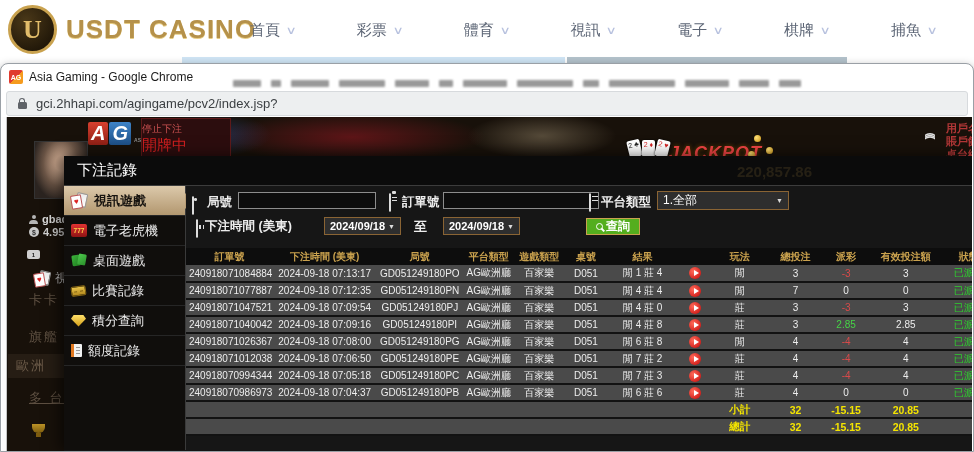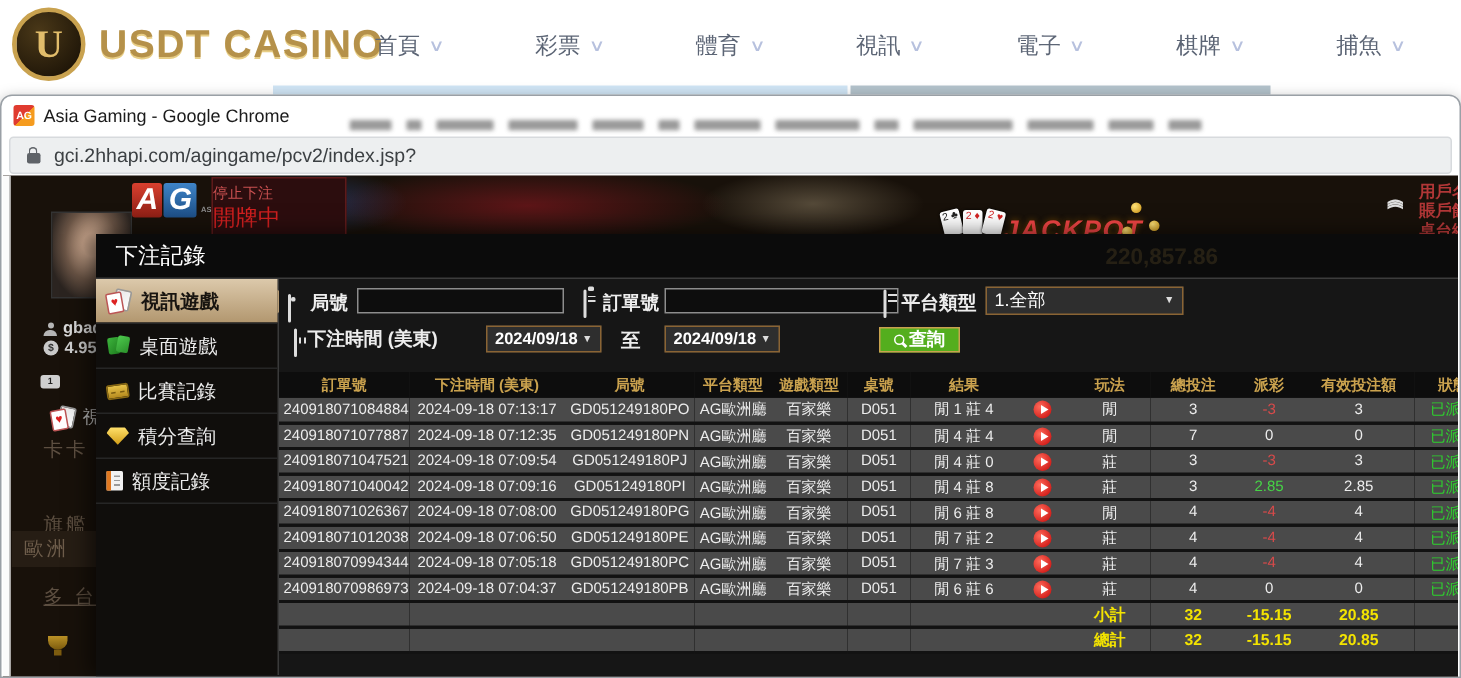--- a/index.html
+++ b/index.html
@@ -251,21 +251,21 @@
       <div class="bgline deposit-line" data-interactable="true">
         <span class="bill-icon" data-interactable="false">1</span>
         <span data-interactable="false">存款</span>
       </div>
       <div class="bgline video-line" data-interactable="true">
         <span class="mi mi-cards" data-interactable="false"></span>
         <span data-interactable="false">視</span>
       </div>
       <div id="bg-menu" data-interactable="false">
           <div class="bg-menu-item" data-interactable="true" style="top: 174px;">卡卡</div>
-          <div class="bg-menu-item" data-interactable="true" style="top: 211px; margin-top: 13px;">旗艦</div>
+          <div class="bg-menu-item" data-interactable="true" style="top: 211px;">旗艦</div>
           <div class="bg-menu-item bright" data-interactable="true" style="top: 237px;">歐洲</div>
           <div class="bg-menu-item" data-interactable="true" style="top: 272px; text-decoration: underline;">多  台</div>
         </div>
       <span class="trophy-icon" style="top:307px;" data-interactable="false"></span>
 
       <div id="jackpot-cards" data-interactable="false">
           <span class="mini-card" data-interactable="false" style="left: 626px; top: 23px; transform: rotate(-14deg); color: rgb(34, 34, 34);">2
 ♣</span>
           <span class="mini-card" data-interactable="false" style="left: 640px; top: 23px; transform: rotate(0deg); color: rgb(210, 34, 34);">2
 ♦</span>
@@ -286,20 +286,24 @@
       <div class="modal" data-interactable="false">
         <div class="modal-title" data-interactable="false">
           <span data-interactable="false">下注記錄</span>
           <span class="faint-jackpot" data-interactable="false">220,857.86</span>
         </div>
         <div class="modal-body" data-interactable="false">
           <div class="side-menu" id="side-menu" data-interactable="false">
               <div class="menu-item selected" data-interactable="true">
                 <span class="mi mi-cards" data-interactable="false"></span>
                 <span data-interactable="false">視訊遊戲</span>
+              </div>
+              <div class="menu-item" data-interactable="true">
+                <span class="mi mi-slot" data-interactable="false"></span>
+                <span data-interactable="false">電子老虎機</span>
               </div>
               <div class="menu-item" data-interactable="true">
                 <span class="mi mi-table" data-interactable="false"></span>
                 <span data-interactable="false">桌面遊戲</span>
               </div>
               <div class="menu-item" data-interactable="true">
                 <span class="mi mi-ticket" data-interactable="false"></span>
                 <span data-interactable="false">比賽記錄</span>
               </div>
               <div class="menu-item" data-interactable="true">

